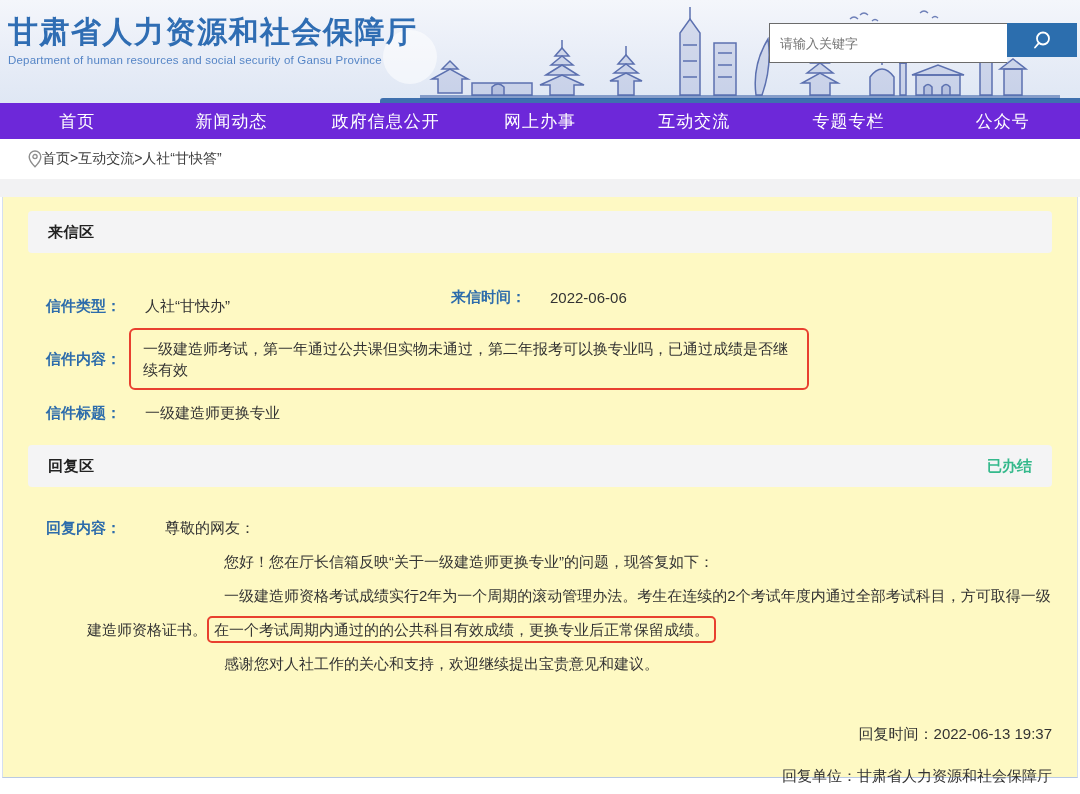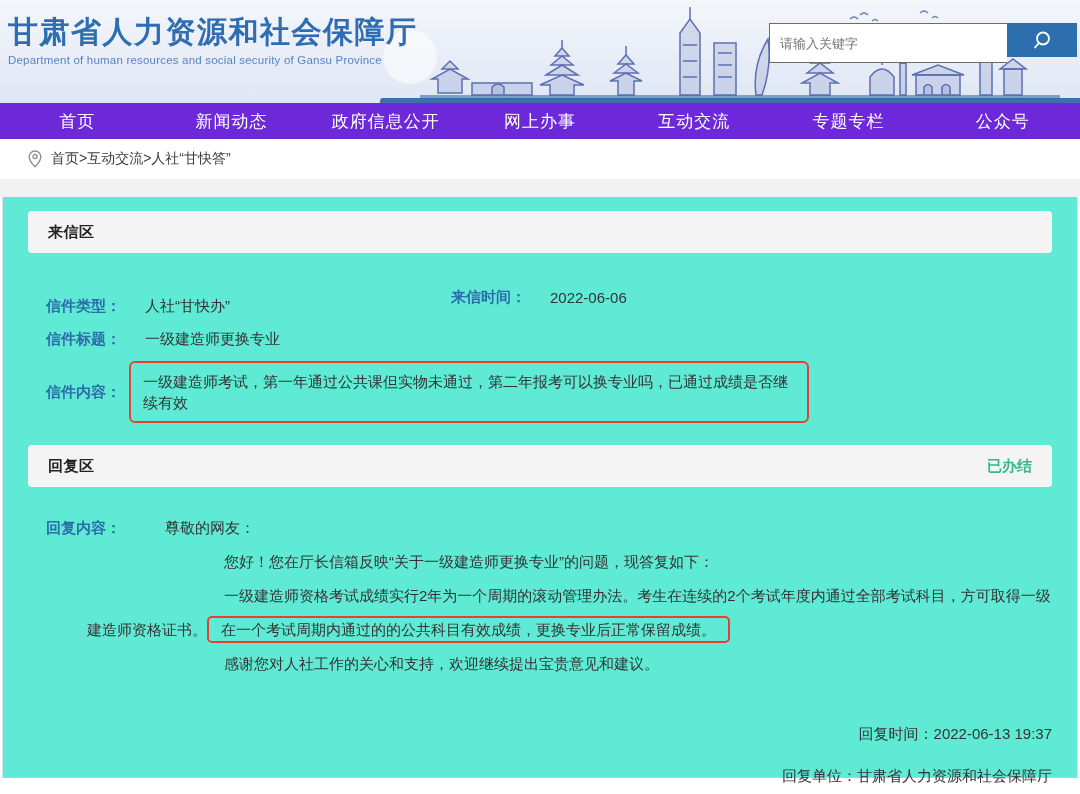--- a/index.html
+++ b/index.html
@@ -22,26 +22,26 @@
   .search-button { width: 70px; height: 34px; background: #2c6eae; border: none; cursor: pointer;
     display: flex; align-items: center; justify-content: center; }
 
   
   .main-nav { height: 36px; background: #6d28d9; display: flex; align-items: center; }
   .nav-item { flex: 1; display: flex; align-items: center; justify-content: center;
     color: #fff; font-size: 17px; cursor: pointer; letter-spacing: 1px; }
 
   
   .breadcrumb-bar { height: 40px; background: #fff; display: flex; align-items: center;
-    padding-left: 28px; gap: 9px; }
+    padding-left: 28px; }
   .breadcrumb-text { font-size: 14px; color: #3c3c3c; cursor: pointer; }
   .gray-strip { height: 18px; background: #f2f2f3; }
 
   
-  .card { height: 581px; background: #5eead4; margin: 0 2px;
+  .card { height: 581px; background: #fef9c3; margin: 0 2px;
     border-left: 1px solid #d5dff0; border-right: 1px solid #d5dff0; border-bottom: 1px solid #b9c9e4;
     padding: 14px 25px 0; }
   .section-bar { background: #f4f4f5; border-radius: 4px; height: 42px; padding: 0 20px;
     display: flex; align-items: center; justify-content: space-between; }
   .section-title { font-size: 15px; font-weight: bold; color: #222; letter-spacing: .5px; }
   .status-badge { font-size: 15px; font-weight: bold; color: #35b98c; }
 
   .field-row { display: flex; align-items: center; padding-left: 18px; font-size: 15px; color: #333; }
   .row-1 { margin-top: 26px; }
   .row-2 { margin-top: 14px; }
@@ -52,21 +52,21 @@
   .field-value { margin-left: 24px; }
   .red-block { display: inline-block; border: 2px solid #e8402f; border-radius: 6px;
     padding: 8px 12px; margin-left: 8px; max-width: 680px; line-height: 1.4; }
 
   .reply-bar { margin-top: 22px; gap: 36px; }
   .reply-row { position: relative; margin-top: 24px; font-size: 15px; color: #333; }
   .reply-label { position: absolute; left: 18px; top: 0; line-height: 34px; }
   .reply-content { margin-left: 59px; line-height: 34px; }
   .p-greeting { text-indent: 78px; }
   .p-indent { text-indent: 137px; }
-  .red-inline { border: 2px solid #e8402f; border-radius: 5px; padding: 3px 12px; }
+  .red-inline { border: 2px solid #e8402f; border-radius: 5px; padding: 3px 5px; }
 
   .reply-meta { margin-top: 32px; text-align: right; font-size: 15px; color: #333; line-height: 42px; }
 </style>
 </head>
 <body>
 
 <div class="site-header">
   <div class="brand">
     <div class="site-title">甘肃省人力资源和社会保障厅</div>
     <div class="site-subtitle">Department of human resources and social security of Gansu Province</div>
@@ -172,28 +172,28 @@
     <div class="field-group fg-first">
       <span class="field-label">信件类型：</span>
       <span class="field-value">人社“甘快办”</span>
     </div>
     <div class="field-group">
       <span class="field-label">来信时间：</span>
       <span class="field-value">2022-06-06</span>
     </div>
   </div>
 
+  <div class="field-row row-3">
+    <span class="field-label">信件内容：</span>
+    <span class="red-block">一级建造师考试，第一年通过公共课但实物未通过，第二年报考可以换专业吗，已通过成绩是否继续有效</span>
+  </div>
+
   <div class="field-row row-2">
     <span class="field-label">信件标题：</span>
     <span class="field-value">一级建造师更换专业</span>
-  </div>
-
-  <div class="field-row row-3">
-    <span class="field-label">信件内容：</span>
-    <span class="red-block">一级建造师考试，第一年通过公共课但实物未通过，第二年报考可以换专业吗，已通过成绩是否继续有效</span>
   </div>
 
   <div class="section-bar reply-bar">
     <span class="section-title">回复区</span>
     <span class="status-badge">已办结</span>
   </div>
 
   <div class="reply-row">
     <span class="reply-label field-label">回复内容：</span>
     <div class="reply-content">

